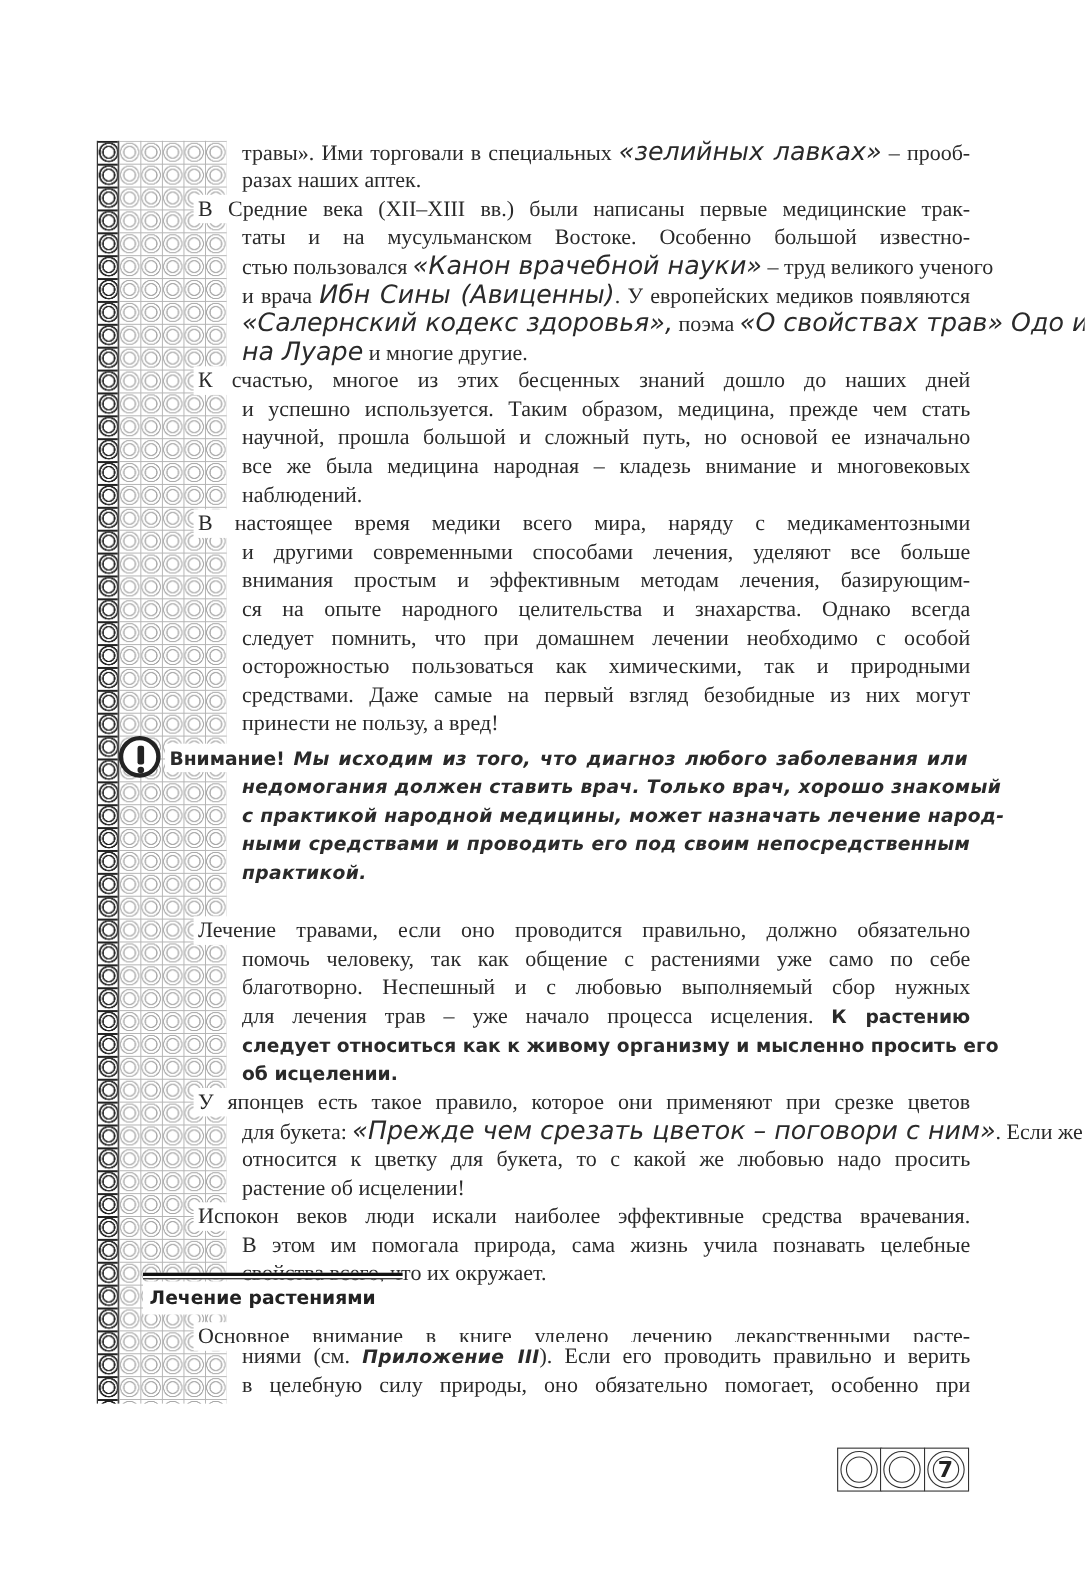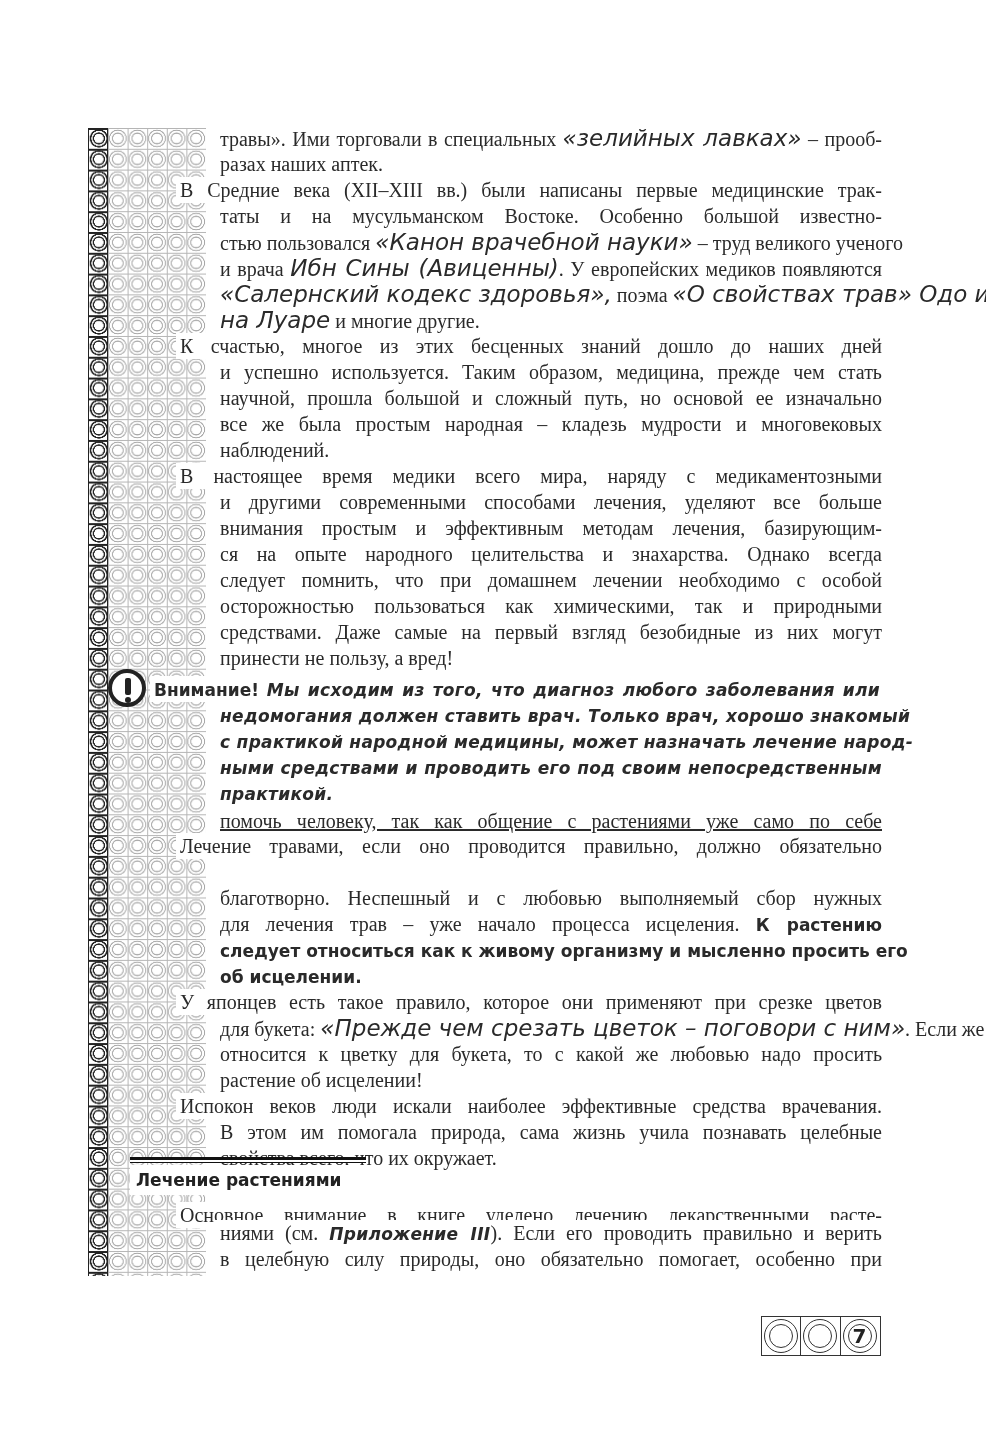--- a/index.html
+++ b/index.html
@@ -82,37 +82,37 @@
       <div class="line cont" style="top: 151px; width: 662px;"><span>разах наших аптек.</span></div>
       <div class="line first justify" style="top: 177px; width: 702px;"><span>В Средние века (XII–XIII вв.) были написаны первые медицинские трак-</span></div>
       <div class="line cont justify" style="top: 203px; width: 662px;"><span>таты и на мусульманском Востоке. Особенно большой известно-</span></div>
       <div class="line cont justify" style="top: 229px; width: 662px;"><span>стью пользовался </span><span class="it">«Канон врачебной науки»</span><span> – труд великого ученого</span></div>
       <div class="line cont justify" style="top: 255px; width: 662px;"><span>и врача </span><span class="it">Ибн Сины (Авиценны)</span><span>. У европейских медиков появляются</span></div>
       <div class="line cont justify" style="top: 281px; width: 662px;"><span class="it">«Салернский кодекс здоровья»,</span><span> поэма </span><span class="it">«О свойствах трав» Одо из Мена</span></div>
       <div class="line cont" style="top: 307px; width: 662px;"><span class="it">на Луаре</span><span> и многие другие.</span></div>
       <div class="line first justify" style="top: 333px; width: 702px;"><span>К счастью, многое из этих бесценных знаний дошло до наших дней</span></div>
       <div class="line cont justify" style="top: 359px; width: 662px;"><span>и успешно используется. Таким образом, медицина, прежде чем стать</span></div>
       <div class="line cont justify" style="top: 385px; width: 662px;"><span>научной, прошла большой и сложный путь, но основой ее изначально</span></div>
-      <div class="line cont justify" style="top: 411px; width: 662px;"><span>все же была простым народная – кладезь мудрости и многовековых</span></div>
+      <div class="line cont justify" style="top: 411px; width: 662px;"><span>все же была медицина народная – кладезь внимание и многовековых</span></div>
       <div class="line cont" style="top: 437px; width: 662px;"><span>наблюдений.</span></div>
       <div class="line first justify" style="top: 463px; width: 702px;"><span>В настоящее время медики всего мира, наряду с медикаментозными</span></div>
       <div class="line cont justify" style="top: 489px; width: 662px;"><span>и другими современными способами лечения, уделяют все больше</span></div>
       <div class="line cont justify" style="top: 515px; width: 662px;"><span>внимания простым и эффективным методам лечения, базирующим-</span></div>
       <div class="line cont justify" style="top: 541px; width: 662px;"><span>ся на опыте народного целительства и знахарства. Однако всегда</span></div>
       <div class="line cont justify" style="top: 567px; width: 662px;"><span>следует помнить, что при домашнем лечении необходимо с особой</span></div>
       <div class="line cont justify" style="top: 593px; width: 662px;"><span>осторожностью пользоваться как химическими, так и природными</span></div>
       <div class="line cont justify" style="top: 619px; width: 662px;"><span>средствами. Даже самые на первый взгляд безобидные из них могут</span></div>
       <div class="line cont" style="top: 645px; width: 662px;"><span>принести не пользу, а вред!</span></div>
       <div class="line first justify" style="left: 150px; top: 676px; width: 726px;"><span class="b">Внимание! </span> <span class="bi">Мы исходим из того, что диагноз любого заболевания или</span></div>
       <div class="line cont justify" style="top: 702px; width: 662px;"><span class="bi">недомогания должен ставить врач. Только врач, хорошо знакомый</span></div>
       <div class="line cont justify" style="top: 728px; width: 662px;"><span class="bi">с практикой народной медицины, может назначать лечение народ-</span></div>
       <div class="line cont justify" style="top: 754px; width: 662px;"><span class="bi">ными средствами и проводить его под своим непосредственным</span></div>
       <div class="line cont" style="top: 780px; width: 662px;"><span class="bi">практикой.</span></div>
       <div class="line first justify" style="top: 833px; width: 702px;"><span>Лечение травами, если оно проводится правильно, должно обязательно</span></div>
-      <div class="line cont justify" style="top: 808px; width: 662px; text-decoration: underline;"><span>помочь человеку, так как общение с растениями уже само по себе</span></div>
+      <div class="line cont justify" style="top: 859px; width: 662px;"><span>помочь человеку, так как общение с растениями уже само по себе</span></div>
       <div class="line cont justify" style="top: 885px; width: 662px;"><span>благотворно. Неспешный и с любовью выполняемый сбор нужных</span></div>
       <div class="line cont justify" style="top: 911px; width: 662px;"><span>для лечения трав – уже начало процесса исцеления. </span><span class="b">К растению</span></div>
       <div class="line cont justify" style="top: 937px; width: 662px;"><span class="b">следует относиться как к живому организму и мысленно просить его</span></div>
       <div class="line cont" style="top: 963px; width: 662px;"><span class="b">об исцелении.</span></div>
       <div class="line first justify" style="top: 989px; width: 702px;"><span>У японцев есть такое правило, которое они применяют при срезке цветов</span></div>
       <div class="line cont justify" style="top: 1015px; width: 662px;"><span>для букета: </span><span class="it">«Прежде чем срезать цветок – поговори с ним»</span><span>. Если же это</span></div>
       <div class="line cont justify" style="top: 1041px; width: 662px;"><span>относится к цветку для букета, то с какой же любовью надо просить</span></div>
       <div class="line cont" style="top: 1067px; width: 662px;"><span>растение об исцелении!</span></div>
       <div class="line first justify" style="top: 1093px; width: 702px;"><span>Испокон веков люди искали наиболее эффективные средства врачевания.</span></div>
       <div class="line cont justify" style="top: 1119px; width: 662px;"><span>В этом им помогала природа, сама жизнь учила познавать целебные</span></div>

